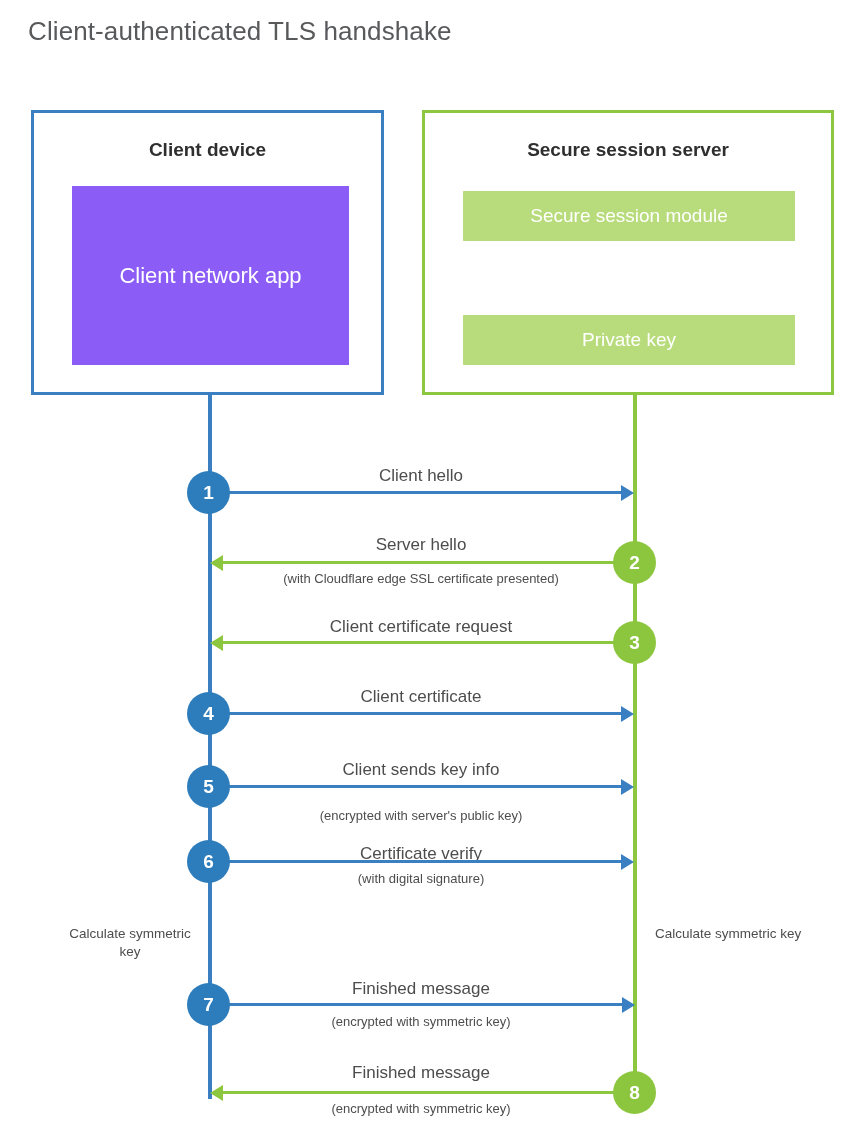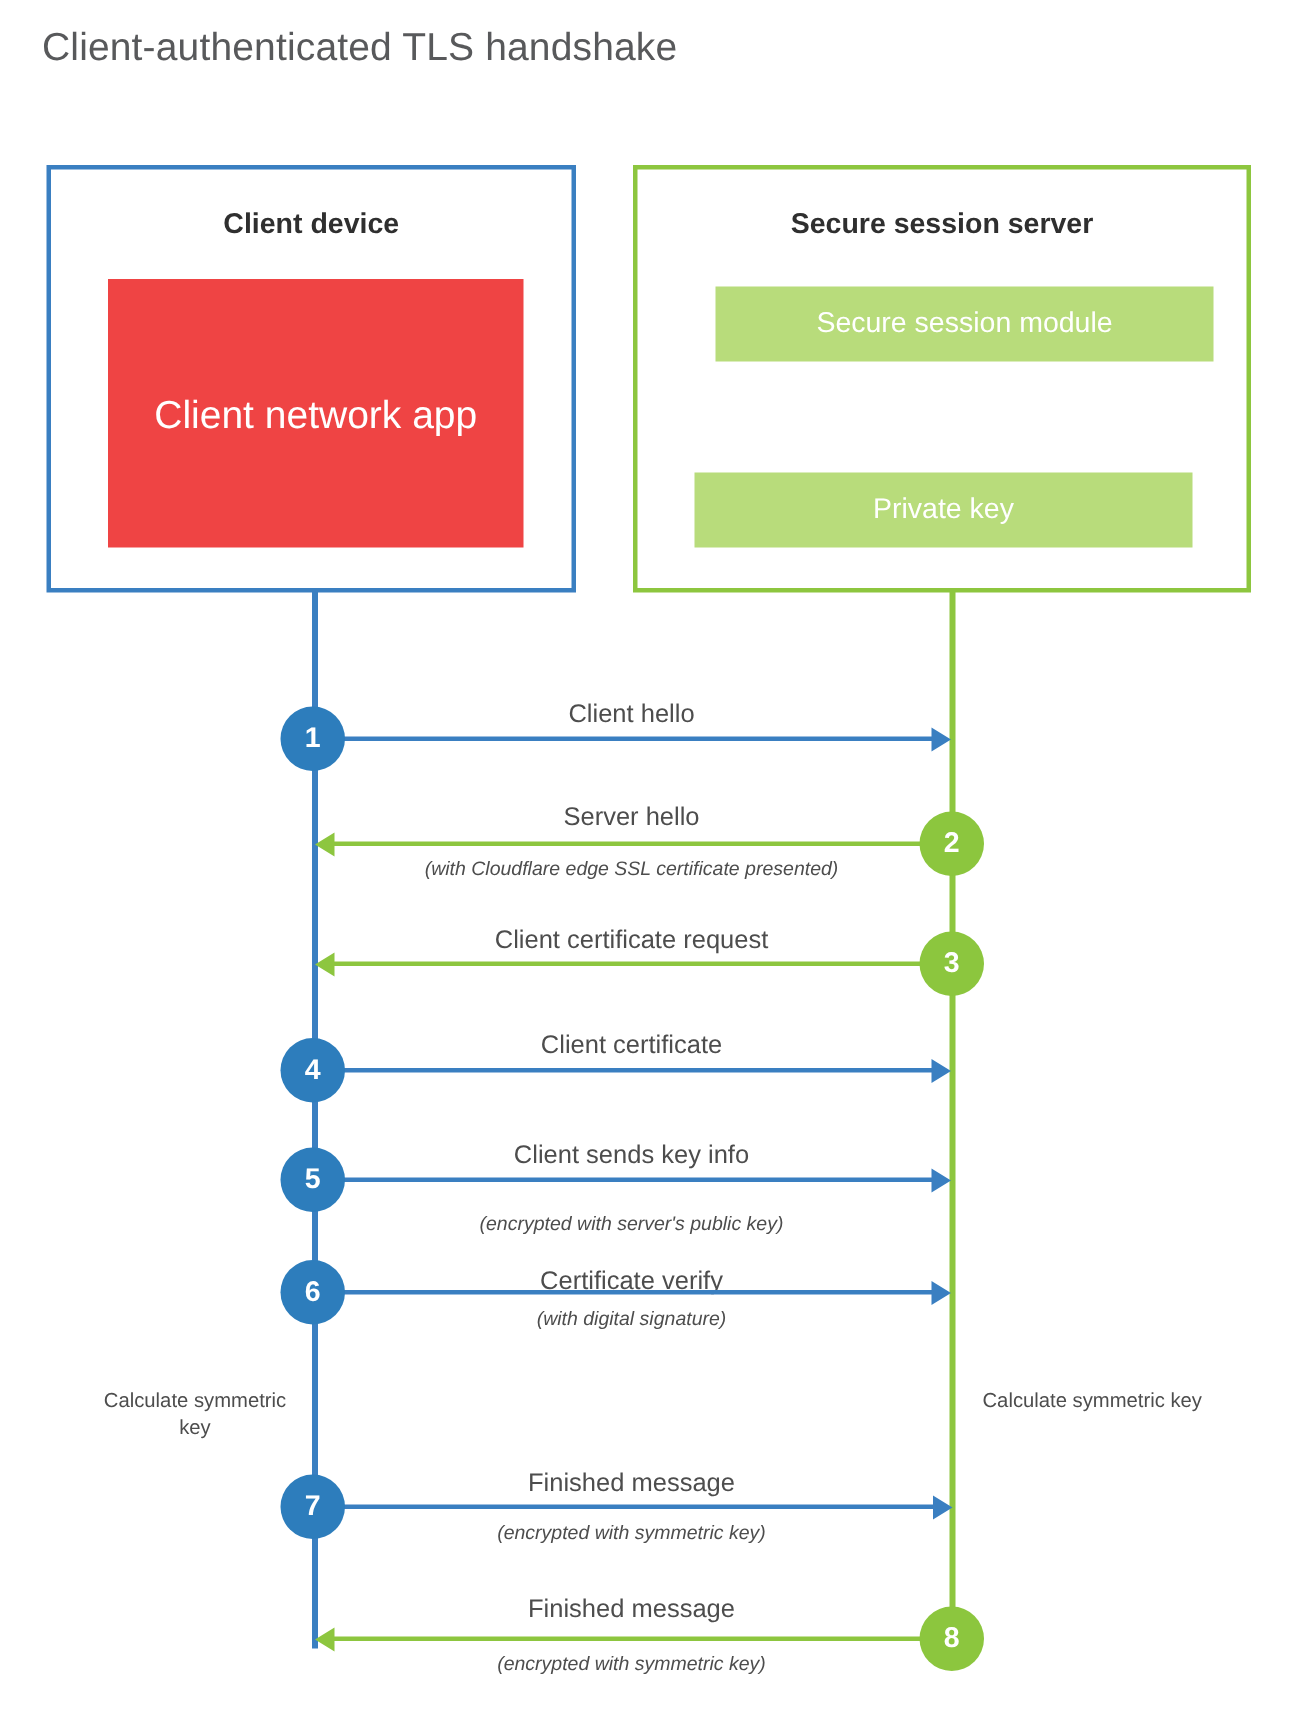--- a/index.html
+++ b/index.html
@@ -64,43 +64,43 @@
     color: #2f2f2f;
   }
 
   
   .client-app {
     position: absolute;
     left: 38px;
     top: 73px;
     width: 277px;
     height: 179px;
-    background: #ef4444;
+    background: #8b5cf6;
     color: #ffffff;
-    font-size: 26px;
+    font-size: 22px;
     line-height: 26px;
     display: flex;
     align-items: center;
     justify-content: center;
     text-align: center;
   }
   .server-block {
     position: absolute;
     left: 38px;
     width: 332px;
     height: 50px;
     background: #b8dc7b;
     color: #ffffff;
     font-size: 19px;
     display: flex;
     align-items: center;
     justify-content: center;
     text-align: center;
   }
-  .server-block.b0 { top: 78px; margin-left: 14px; }
+  .server-block.b0 { top: 78px; }
   .server-block.b1 { top: 141px; }
   .server-block.b2 { top: 202px; }
 
   
   .lifeline {
     position: absolute;
     width: 4px;
   }
   .lifeline.client-line {
     left: 208px;
@@ -165,21 +165,20 @@
     white-space: nowrap;
     transform: translateX(-50%);
   }
   .msg-sub {
     position: absolute;
     text-align: center;
     font-size: 13px;
     color: #4d4d4d;
     white-space: nowrap;
     transform: translateX(-50%);
-    font-style: italic;
   }
 
   
   .side-note {
     position: absolute;
     font-size: 13.5px;
     line-height: 18px;
     color: #4d4d4d;
   }
   .side-note.right-note {

